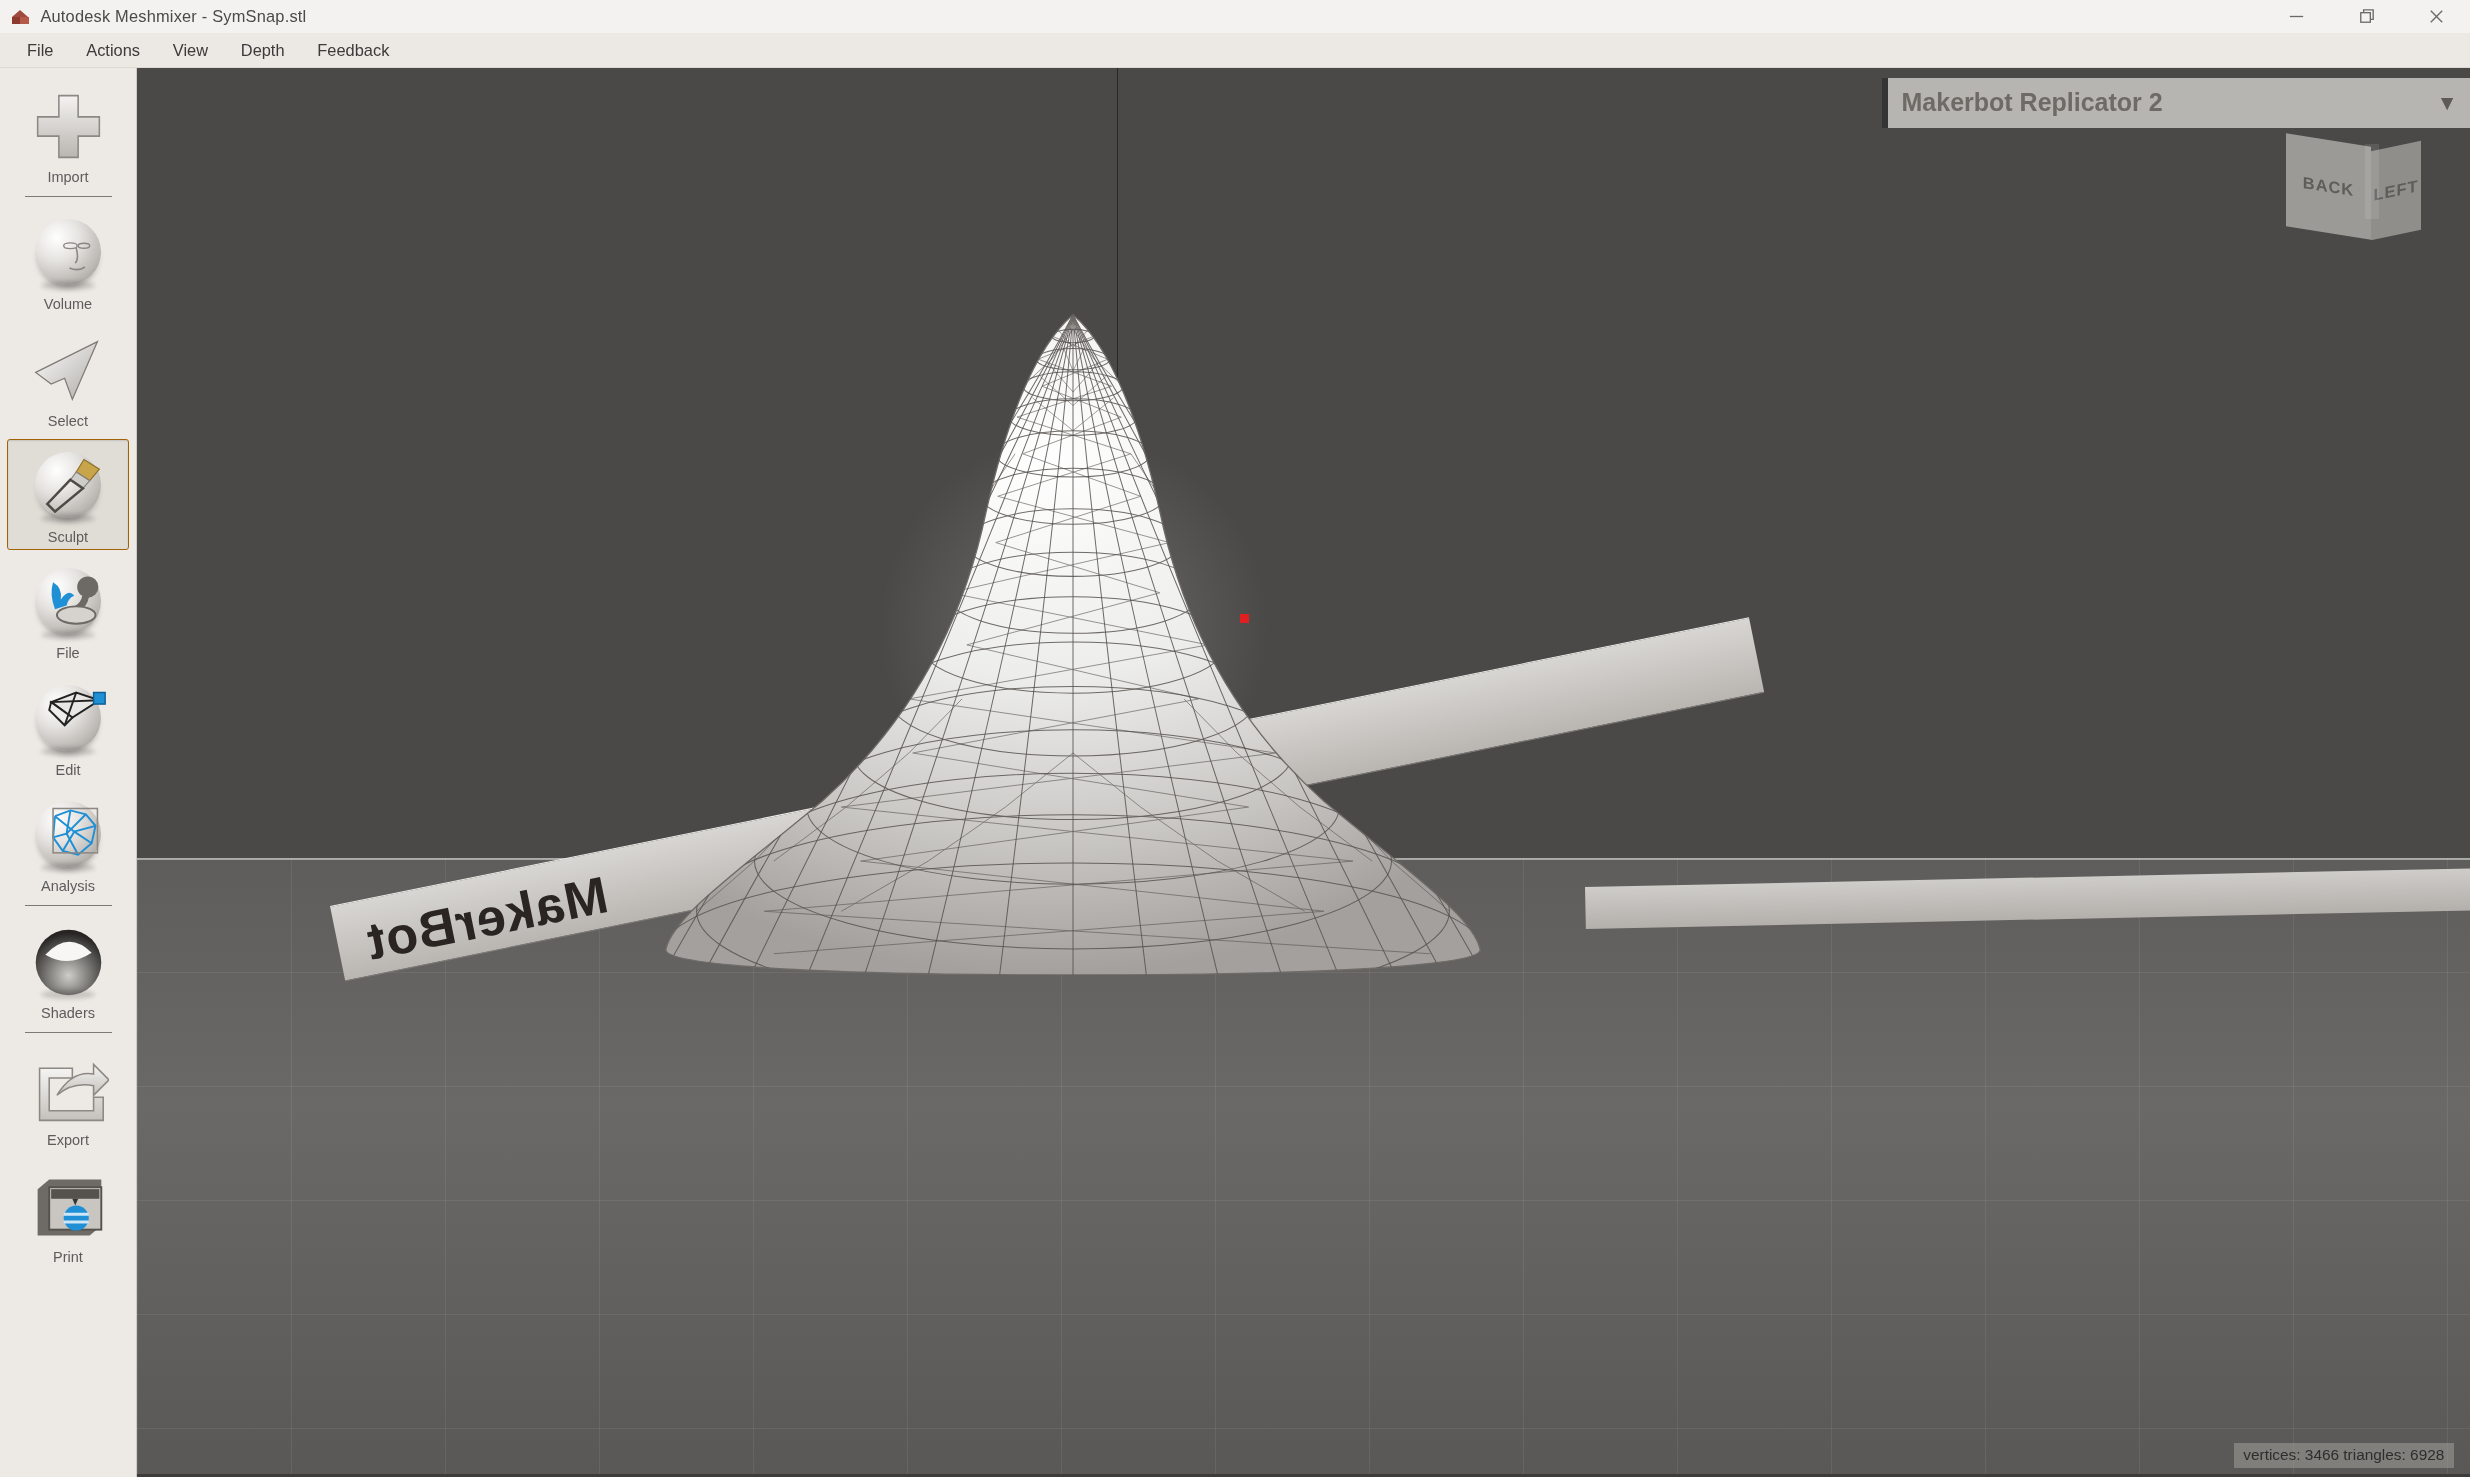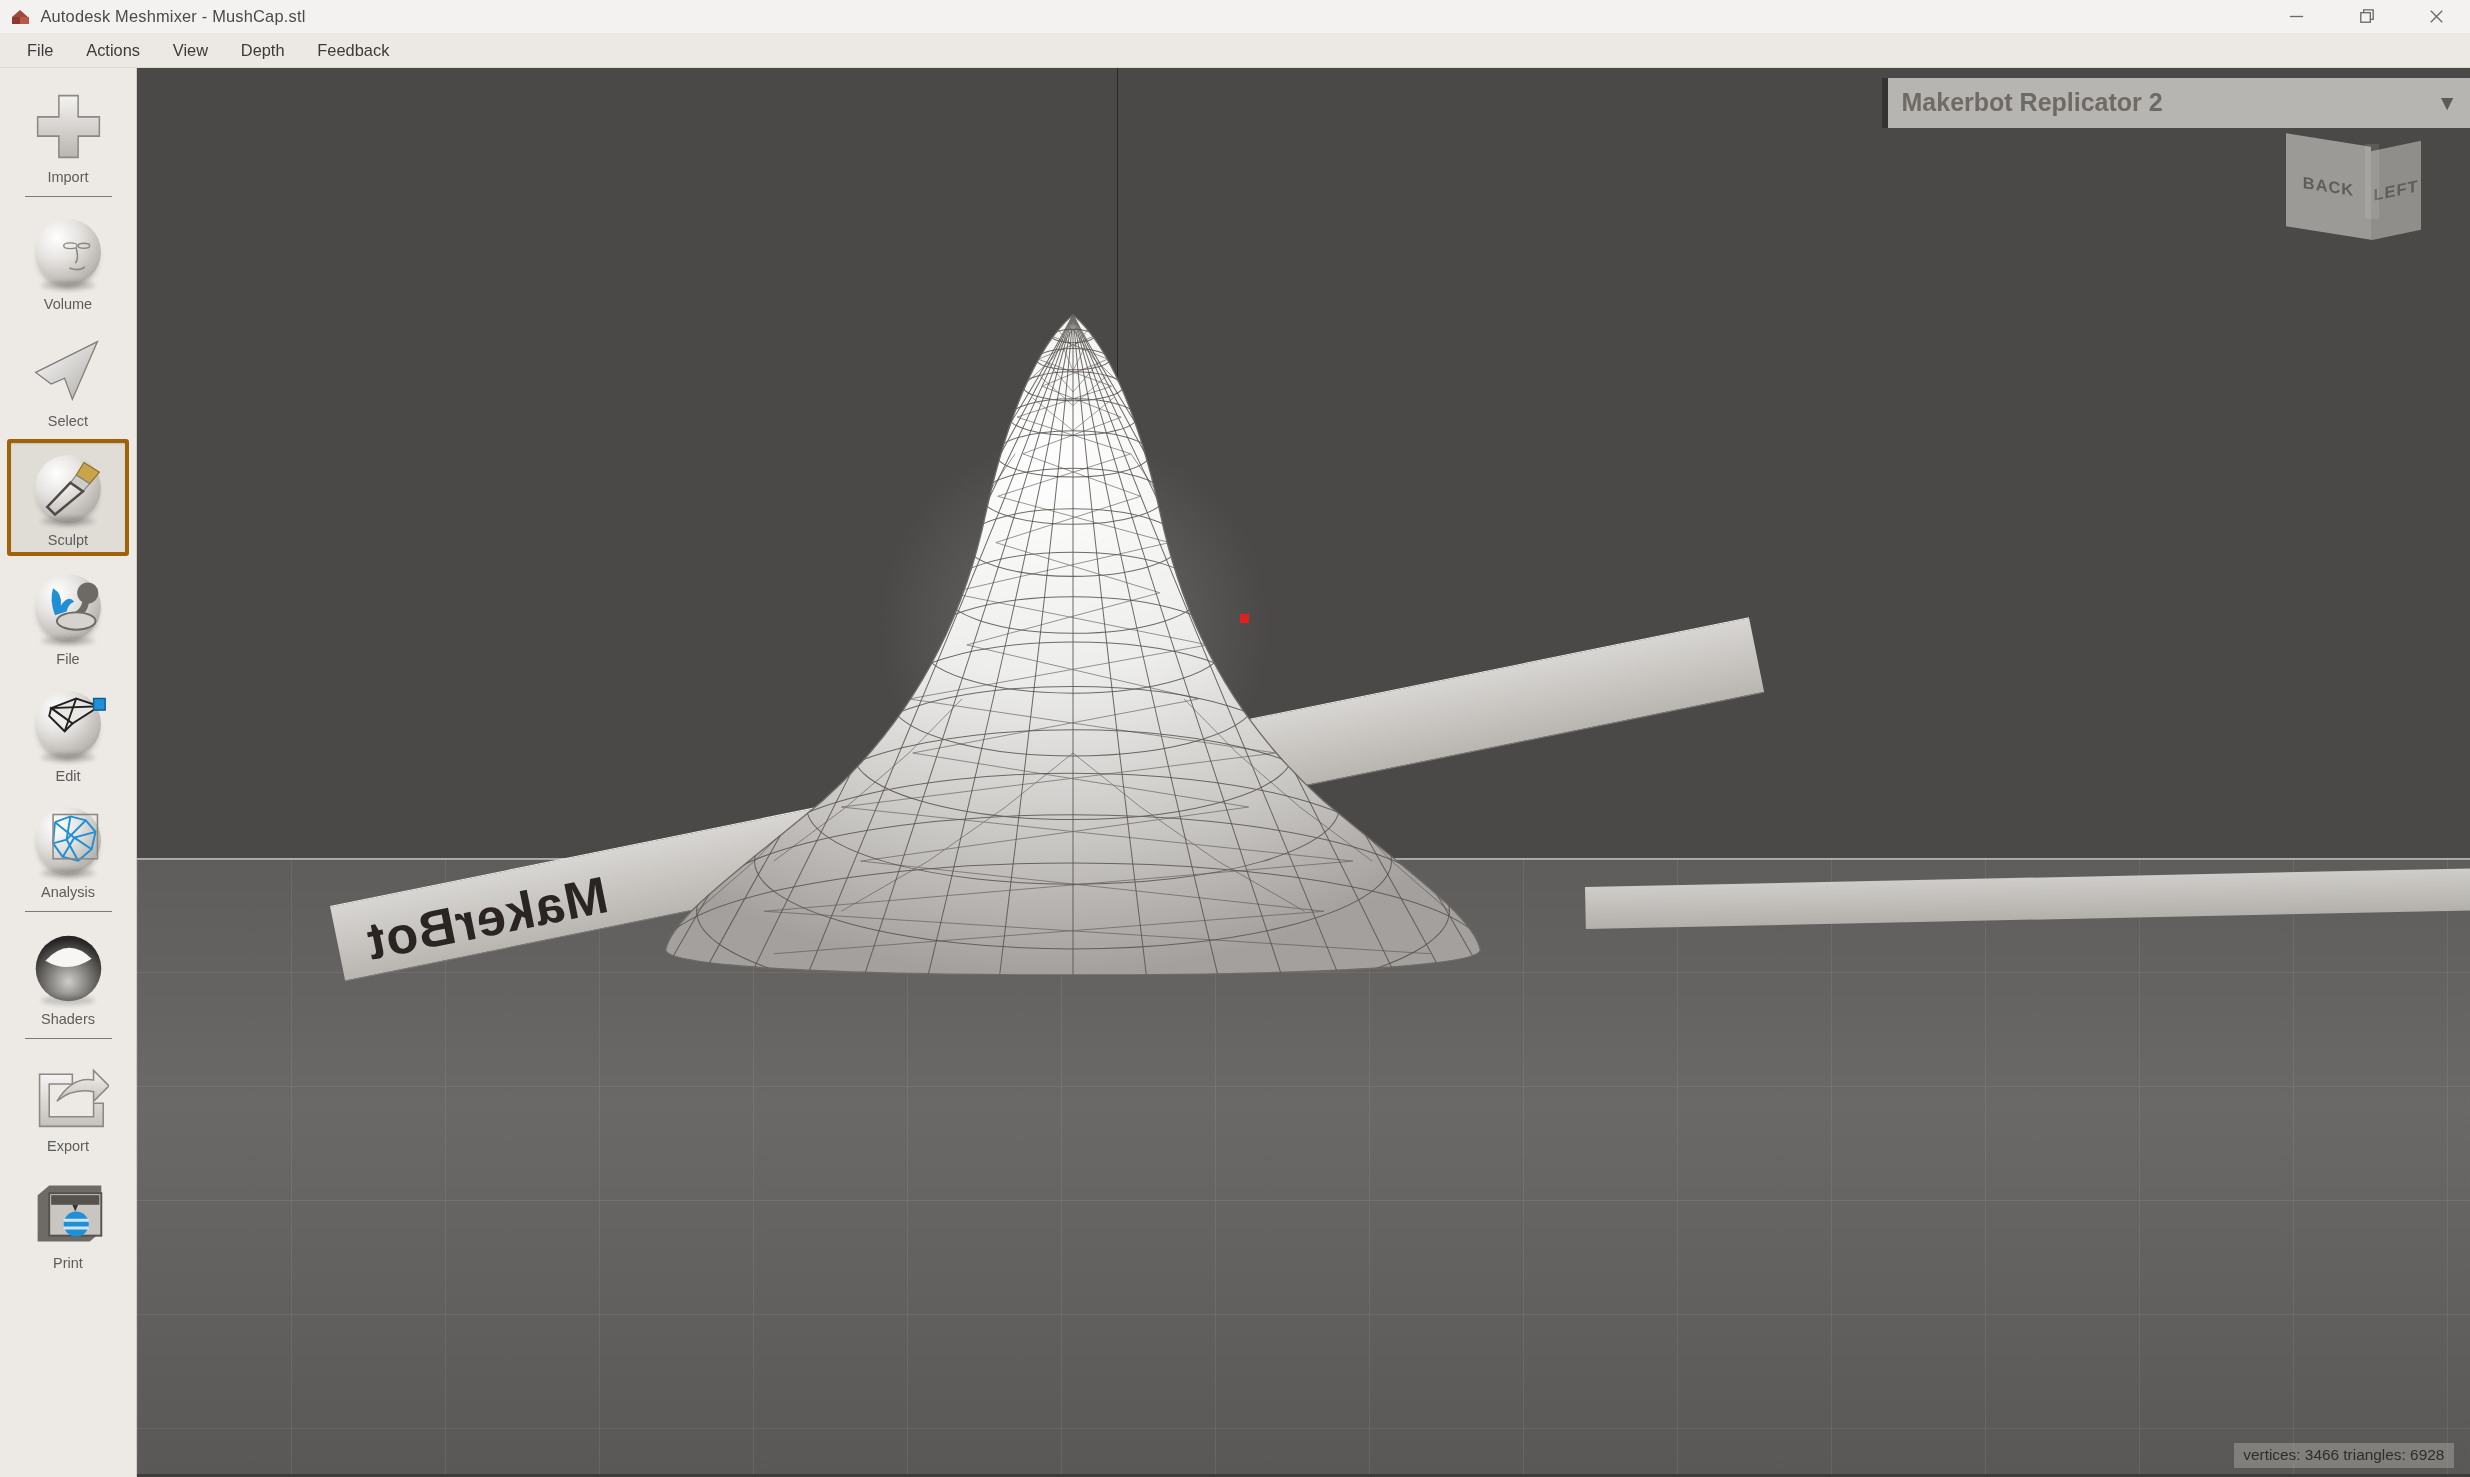--- a/index.html
+++ b/index.html
@@ -61,21 +61,21 @@
     border-right: 1.9px solid #cfcac3;
     padding-top: 11.6px;
   }
   .tool {
     width: 122px; margin: 0 auto 5.8px auto;
     display: flex; flex-direction: column; align-items: center;
     padding: 5.8px 0 3.9px 0;
     border: 1px solid transparent;
     border-radius: 2.9px;
   }
-  .tool.active { background:#e0ddd7; border:4px solid #a16207;
+  .tool.active { background:#e0ddd7; border:1px solid #a16207;
      box-shadow: inset 0 1px 1.9px rgba(0,0,0,.12); }
   .tool-ico { width: 81px; height: 81px; position: relative; }
   .tool-label { font-size: 14.5px; color: #5c5c5c; margin-top: 1.9px; }
   .tool-sep {
     width: 87px; height: 0; margin: 5.8px auto 9.7px auto;
     border-top: 1.9px solid #7d7a76;
   }
 
   
   .sph {
@@ -286,21 +286,21 @@
 </style>
 </head>
 <body>
 
 <div class="titlebar">
   <div class="app-icon">
     <div class="cube-a"></div>
       <div class="cube-b"></div>
       <div class="cube-c"></div>
   </div>
-  <div class="title-text">Autodesk Meshmixer - MushCap.stl</div>
+  <div class="title-text">Autodesk Meshmixer - SymSnap.stl</div>
   <div class="win-controls">
     <div class="win-btn">
       <svg width="21" height="21" viewBox="0 0 22 22">
           <line x1="4" y1="11" x2="18" y2="11" stroke="currentColor" stroke-width="1.4"></line>
         </svg>
     </div>
     <div class="win-btn">
       <svg width="21" height="21" viewBox="0 0 22 22">
         <rect x="5" y="7" width="10" height="10" fill="none" stroke="currentColor" stroke-width="1.4"></rect>
         <polyline points="8,7 8,4 18,4 18,14 15,14" fill="none" stroke="currentColor" stroke-width="1.4"></polyline>

